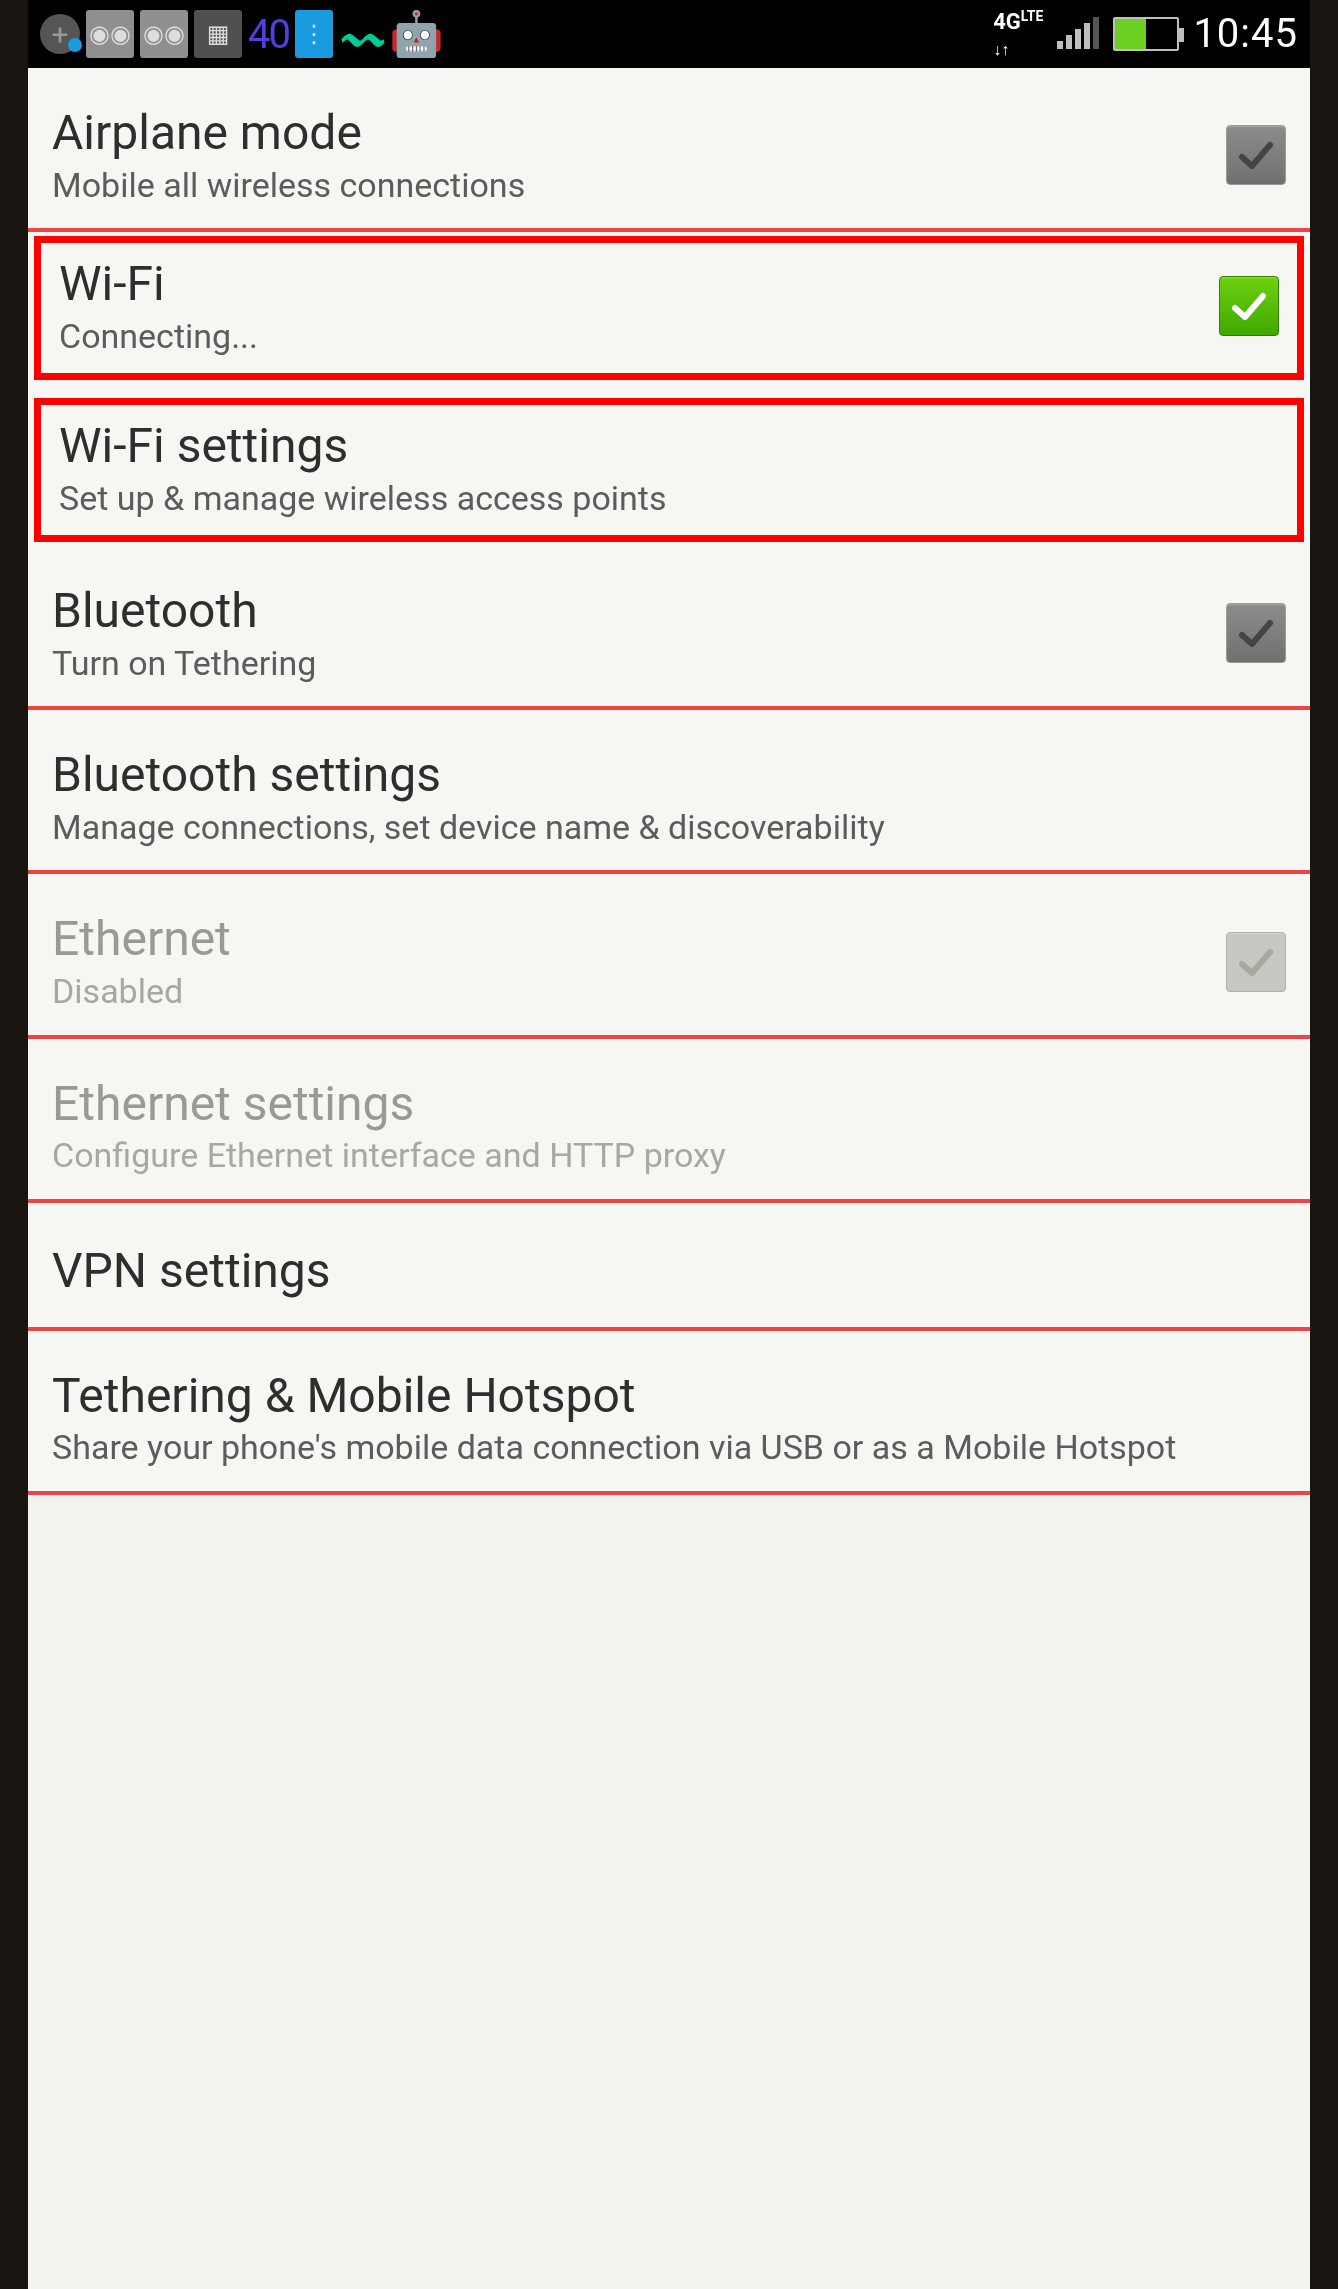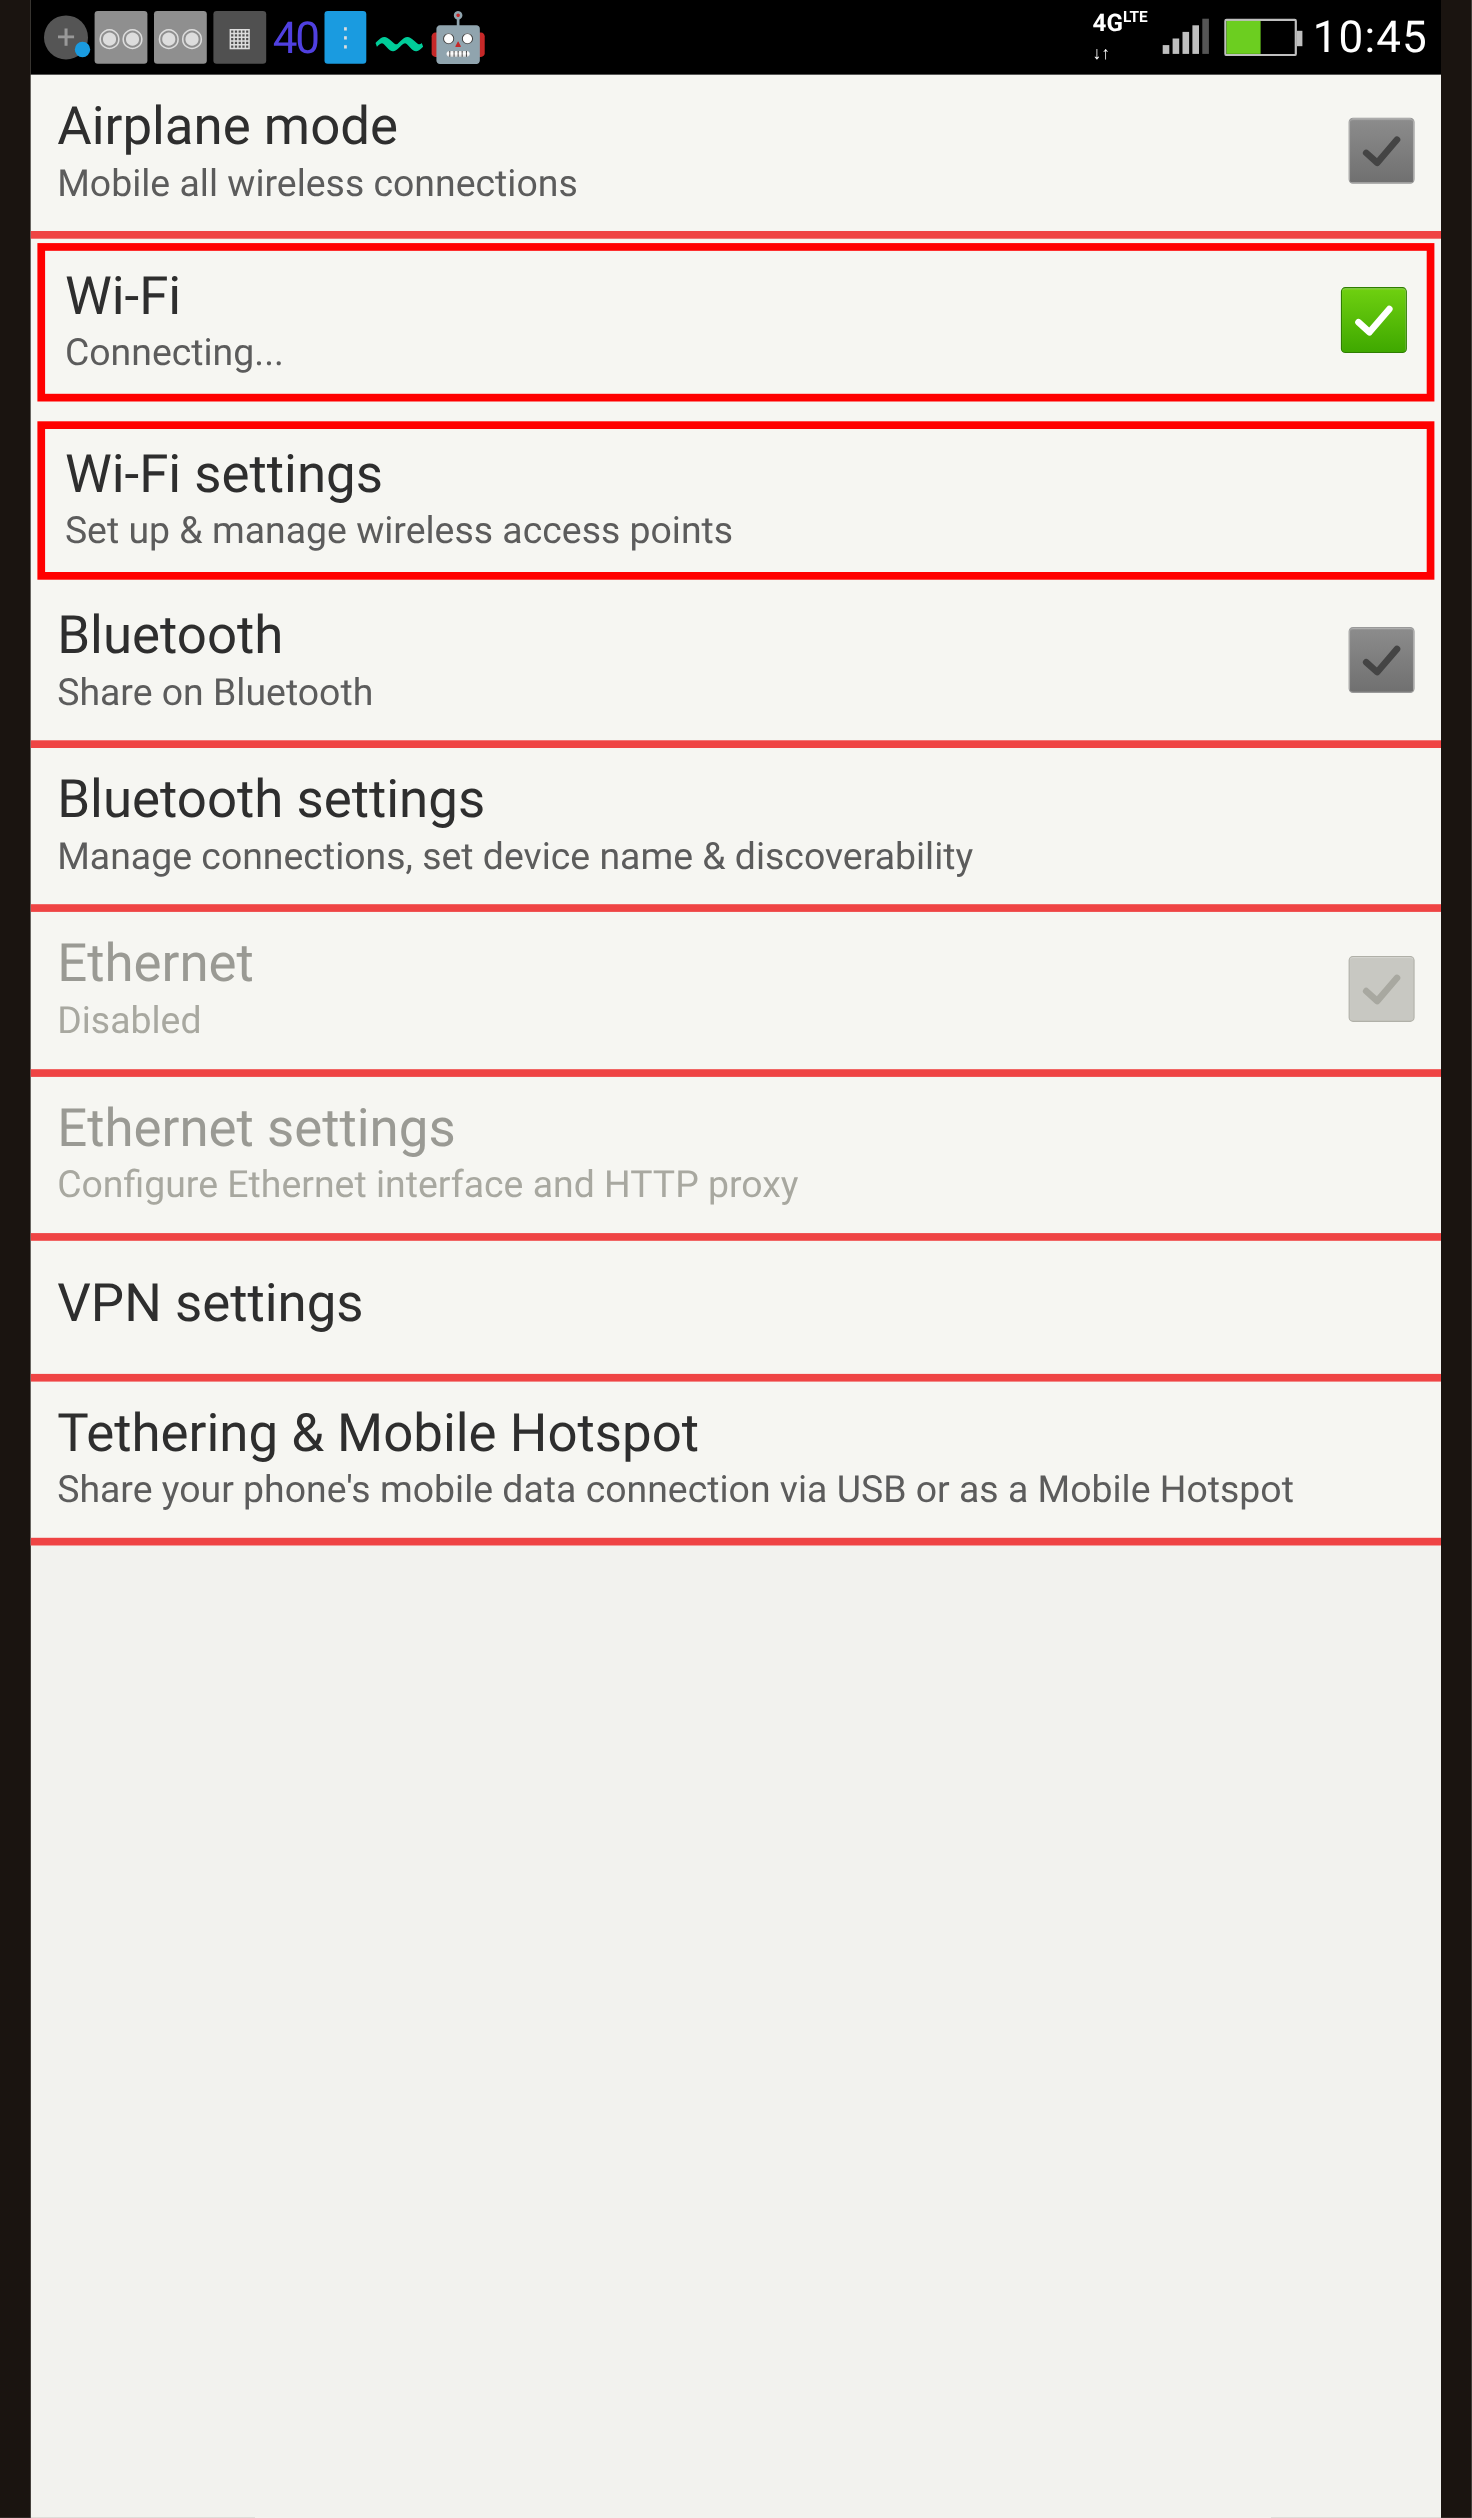--- a/index.html
+++ b/index.html
@@ -61,22 +61,22 @@
       background: #000;
       color: #fff;
       padding: 8px 14px 12px;
       font-size: 36px;
       font-weight: 700;
     }
     .settings-list { background: #f6f6f2; }
     .setting-item {
       display: flex;
       align-items: center;
-      padding: 18px 24px 22px;
-      border-bottom: 7px solid #ef4444;
+      padding: 36px 24px 22px;
+      border-bottom: 4px solid #ef4444;
       position: relative;
       min-height: 128px;
     }
     .setting-text { flex: 1; padding-right: 10px; }
     .setting-title {
       font-size: 48px;
       color: #2e2e2e;
       font-weight: 400;
       line-height: 1.2;
       margin-bottom: 2px;
@@ -175,21 +175,21 @@
       </div>
       <div class="setting-item highlight">
         <div class="setting-text">
           <div class="setting-title">Wi-Fi settings</div>
           <div class="setting-sub">Set up &amp; manage wireless access points</div>
         </div>
       </div>
       <div class="setting-item">
         <div class="setting-text">
           <div class="setting-title">Bluetooth</div>
-          <div class="setting-sub">Share on Bluetooth</div>
+          <div class="setting-sub">Turn on Tethering</div>
         </div>
         <div class="checkbox">
           <svg viewBox="0 0 44 44">
             <path class="chk-path" d="M8 24 L18 33 L36 12"></path>
           </svg>
         </div>
       </div>
       <div class="setting-item">
         <div class="setting-text">
           <div class="setting-title">Bluetooth settings</div>

